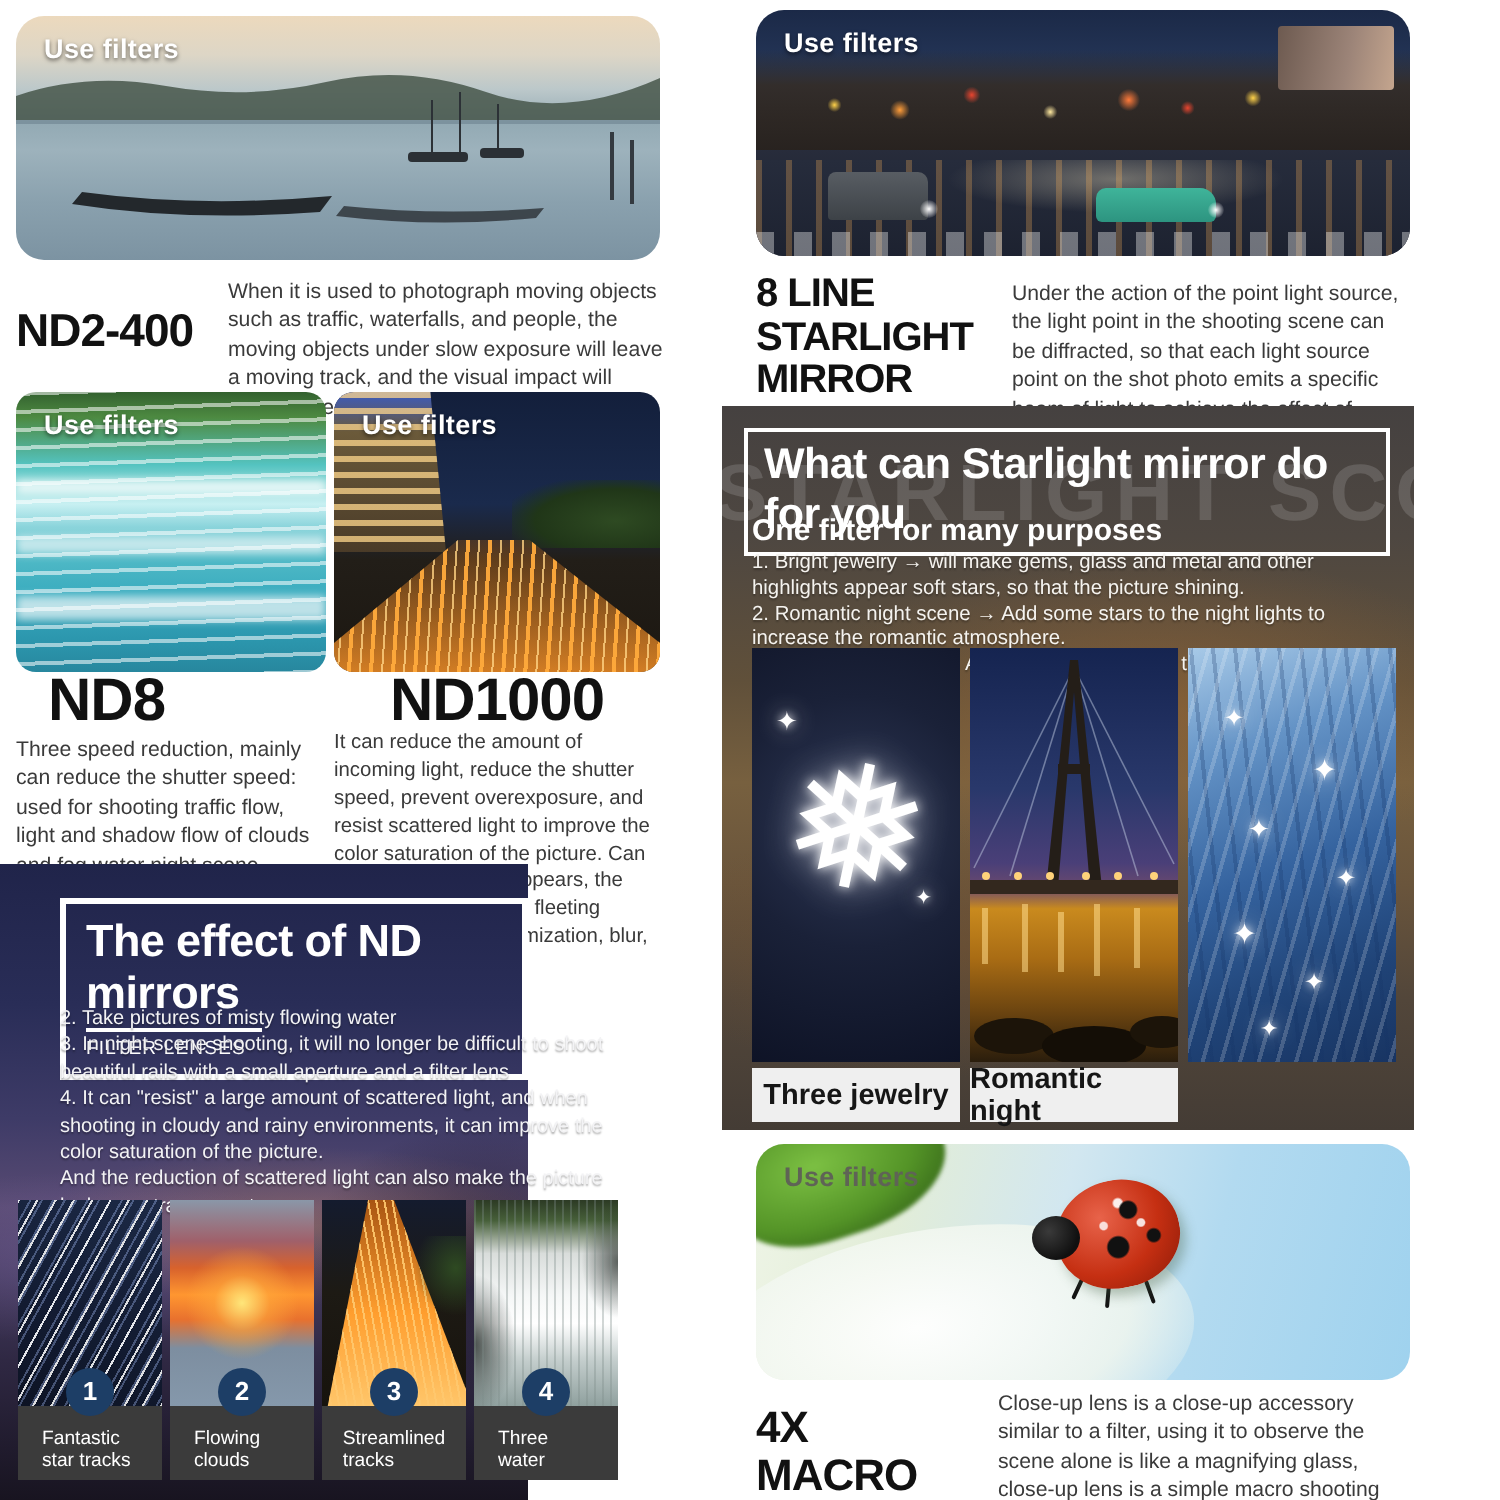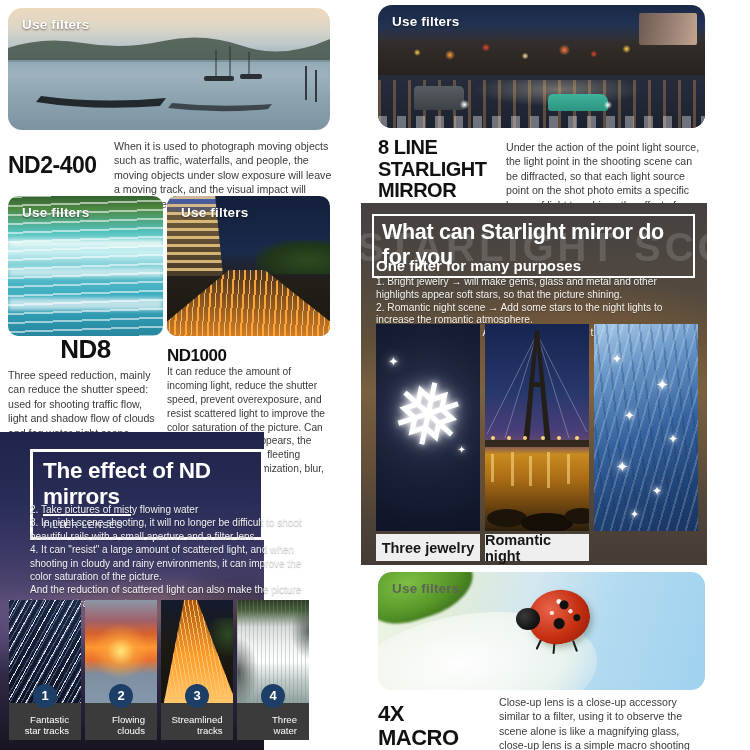--- a/index.html
+++ b/index.html
@@ -60,22 +60,22 @@
     background:radial-gradient(ellipse at 70% 60%, #2e4a22 0%, #203618 55%, rgba(0,0,0,0) 80%);
   }
   .trails-road {
     position:absolute; left:0; bottom:0; width:100%; height:66px;
     background:
       repeating-linear-gradient(94deg, rgba(255,170,60,.95) 0 2px, rgba(0,0,0,0) 2px 6px, rgba(255,210,130,.8) 6px 7px, rgba(0,0,0,0) 7px 11px),
       linear-gradient(180deg, rgba(200,110,30,.25) 0%, rgba(255,150,40,.8) 100%);
     clip-path:polygon(38% 0, 60% 0, 100% 78%, 100% 100%, 0 100%, 0 78%);
   }
   
-  .h-nd8 { left:8px; top:334px; width:155px; text-align:center; font-size:26px; }
-  .h-nd1000 { left:167px; top:346px; width:163px; font-size:17px; }
+  .h-nd8 { left:24px; top:334px; width:155px; font-size:30px; }
+  .h-nd1000 { left:167px; top:334px; width:163px; text-align:center; font-size:30px; }
   .d-nd8 { left:8px; top:368px; width:153px; }
   .d-nd1000 { left:167px; top:365px; width:165px; font-size:10.2px; }
 
   
   .nd-panel {
     left:0; top:432px; width:264px; height:318px;
     background:
       radial-gradient(ellipse 190px 55px at 58% 57%, rgba(219,147,88,.32), rgba(0,0,0,0) 72%),
       radial-gradient(ellipse 170px 60px at 15% 62%, rgba(130,105,170,.38), rgba(0,0,0,0) 72%),
       radial-gradient(ellipse 120px 90px at 92% 62%, rgba(10,8,18,.55), rgba(0,0,0,0) 75%),
@@ -87,21 +87,21 @@
   }
   .nd-title { font-size:22.5px; font-weight:bold; color:#fff; letter-spacing:-.3px; }
   .nd-underline { width:88px; height:2px; background:#fff; margin:4px 0 3px; }
   .nd-sub { font-size:9.5px; font-weight:normal; color:#fff; letter-spacing:.6px; }
   .nd-points { position:absolute; left:30px; top:71px; width:292px; font-size:10px; line-height:13.4px; color:#f3f3f5; text-shadow:0 1px 1px rgba(0,0,0,.35); }
   .nd-cards { position:absolute; left:9px; top:168px; display:flex; gap:4px; }
   .nd-card { position:relative; width:72px; height:140px; }
   .nd-card-img { width:72px; height:103px; }
   .nd-card-label {
     width:72px; height:37px; background:#3b3b3b; color:#fff;
-    font-size:9.6px; line-height:1.15; text-align:right;
+    font-size:9.6px; line-height:1.15; text-align:left;
     display:flex; align-items:center; justify-content:center; padding:9px 12px 2px;
   }
   .nd-badge {
     position:absolute; left:50%; top:84px; transform:translateX(-50%); z-index:4;
     width:24px; height:24px; border-radius:50%; background:#1d3e66;
     color:#fff; font-size:13px; font-weight:bold; text-align:center; line-height:24px;
   }
   .img-star {
     background:
       repeating-linear-gradient(119deg, rgba(255,255,255,.85) 0 1px, rgba(0,0,0,0) 1px 8px),

